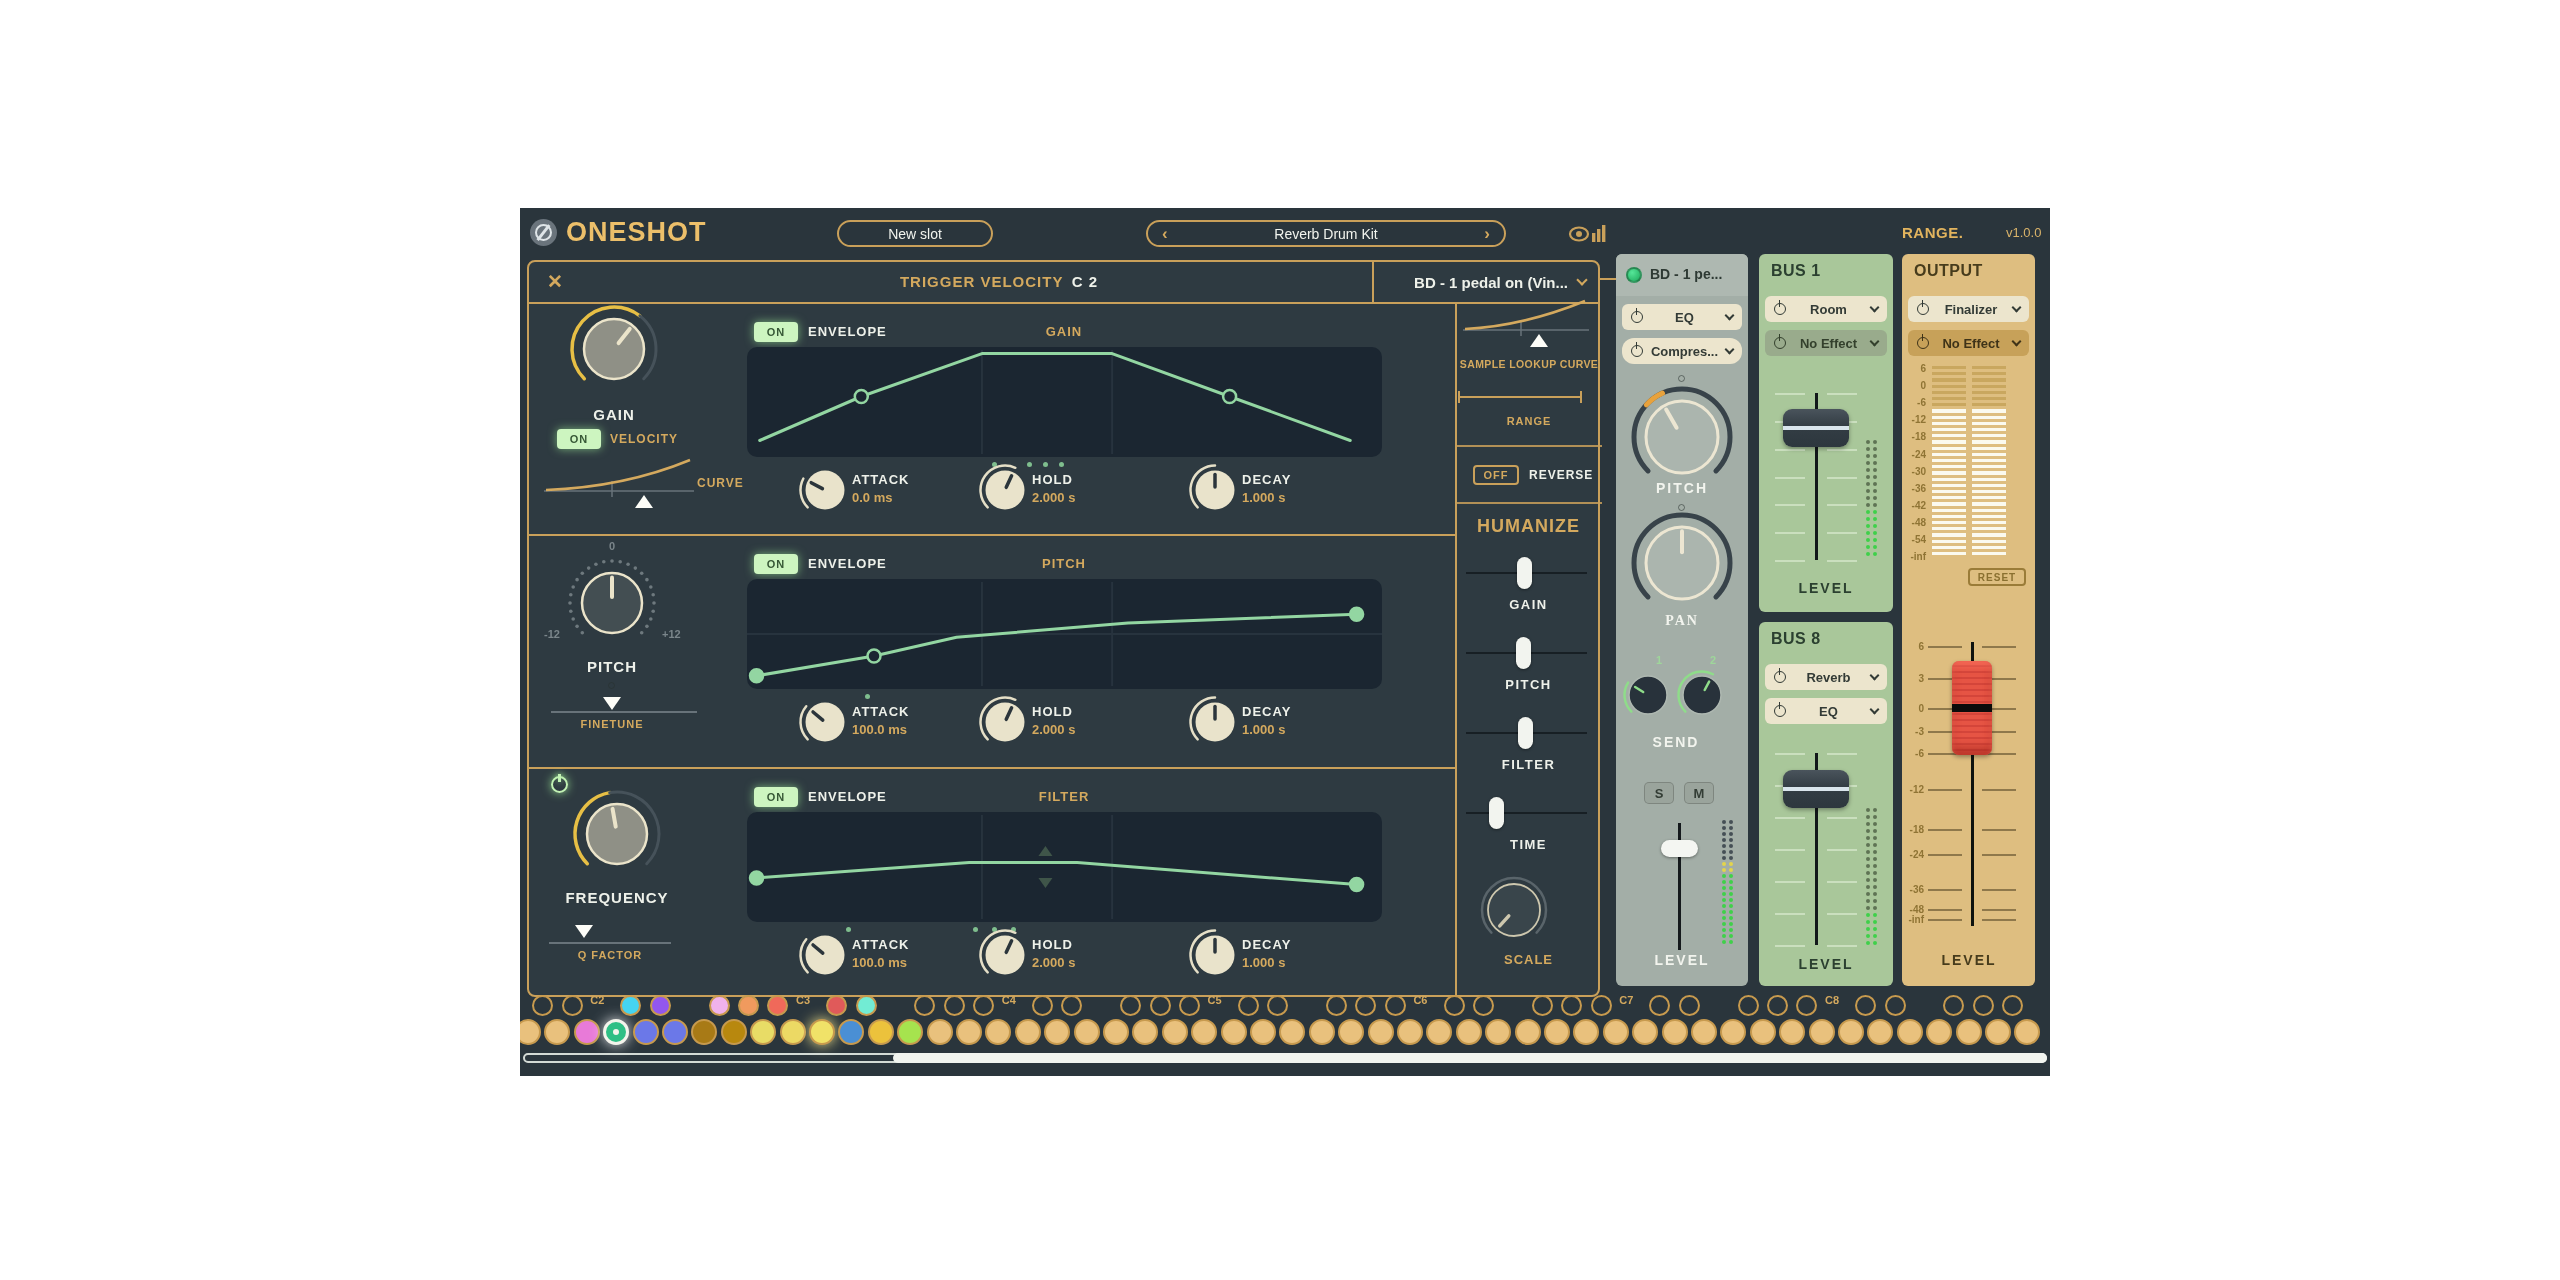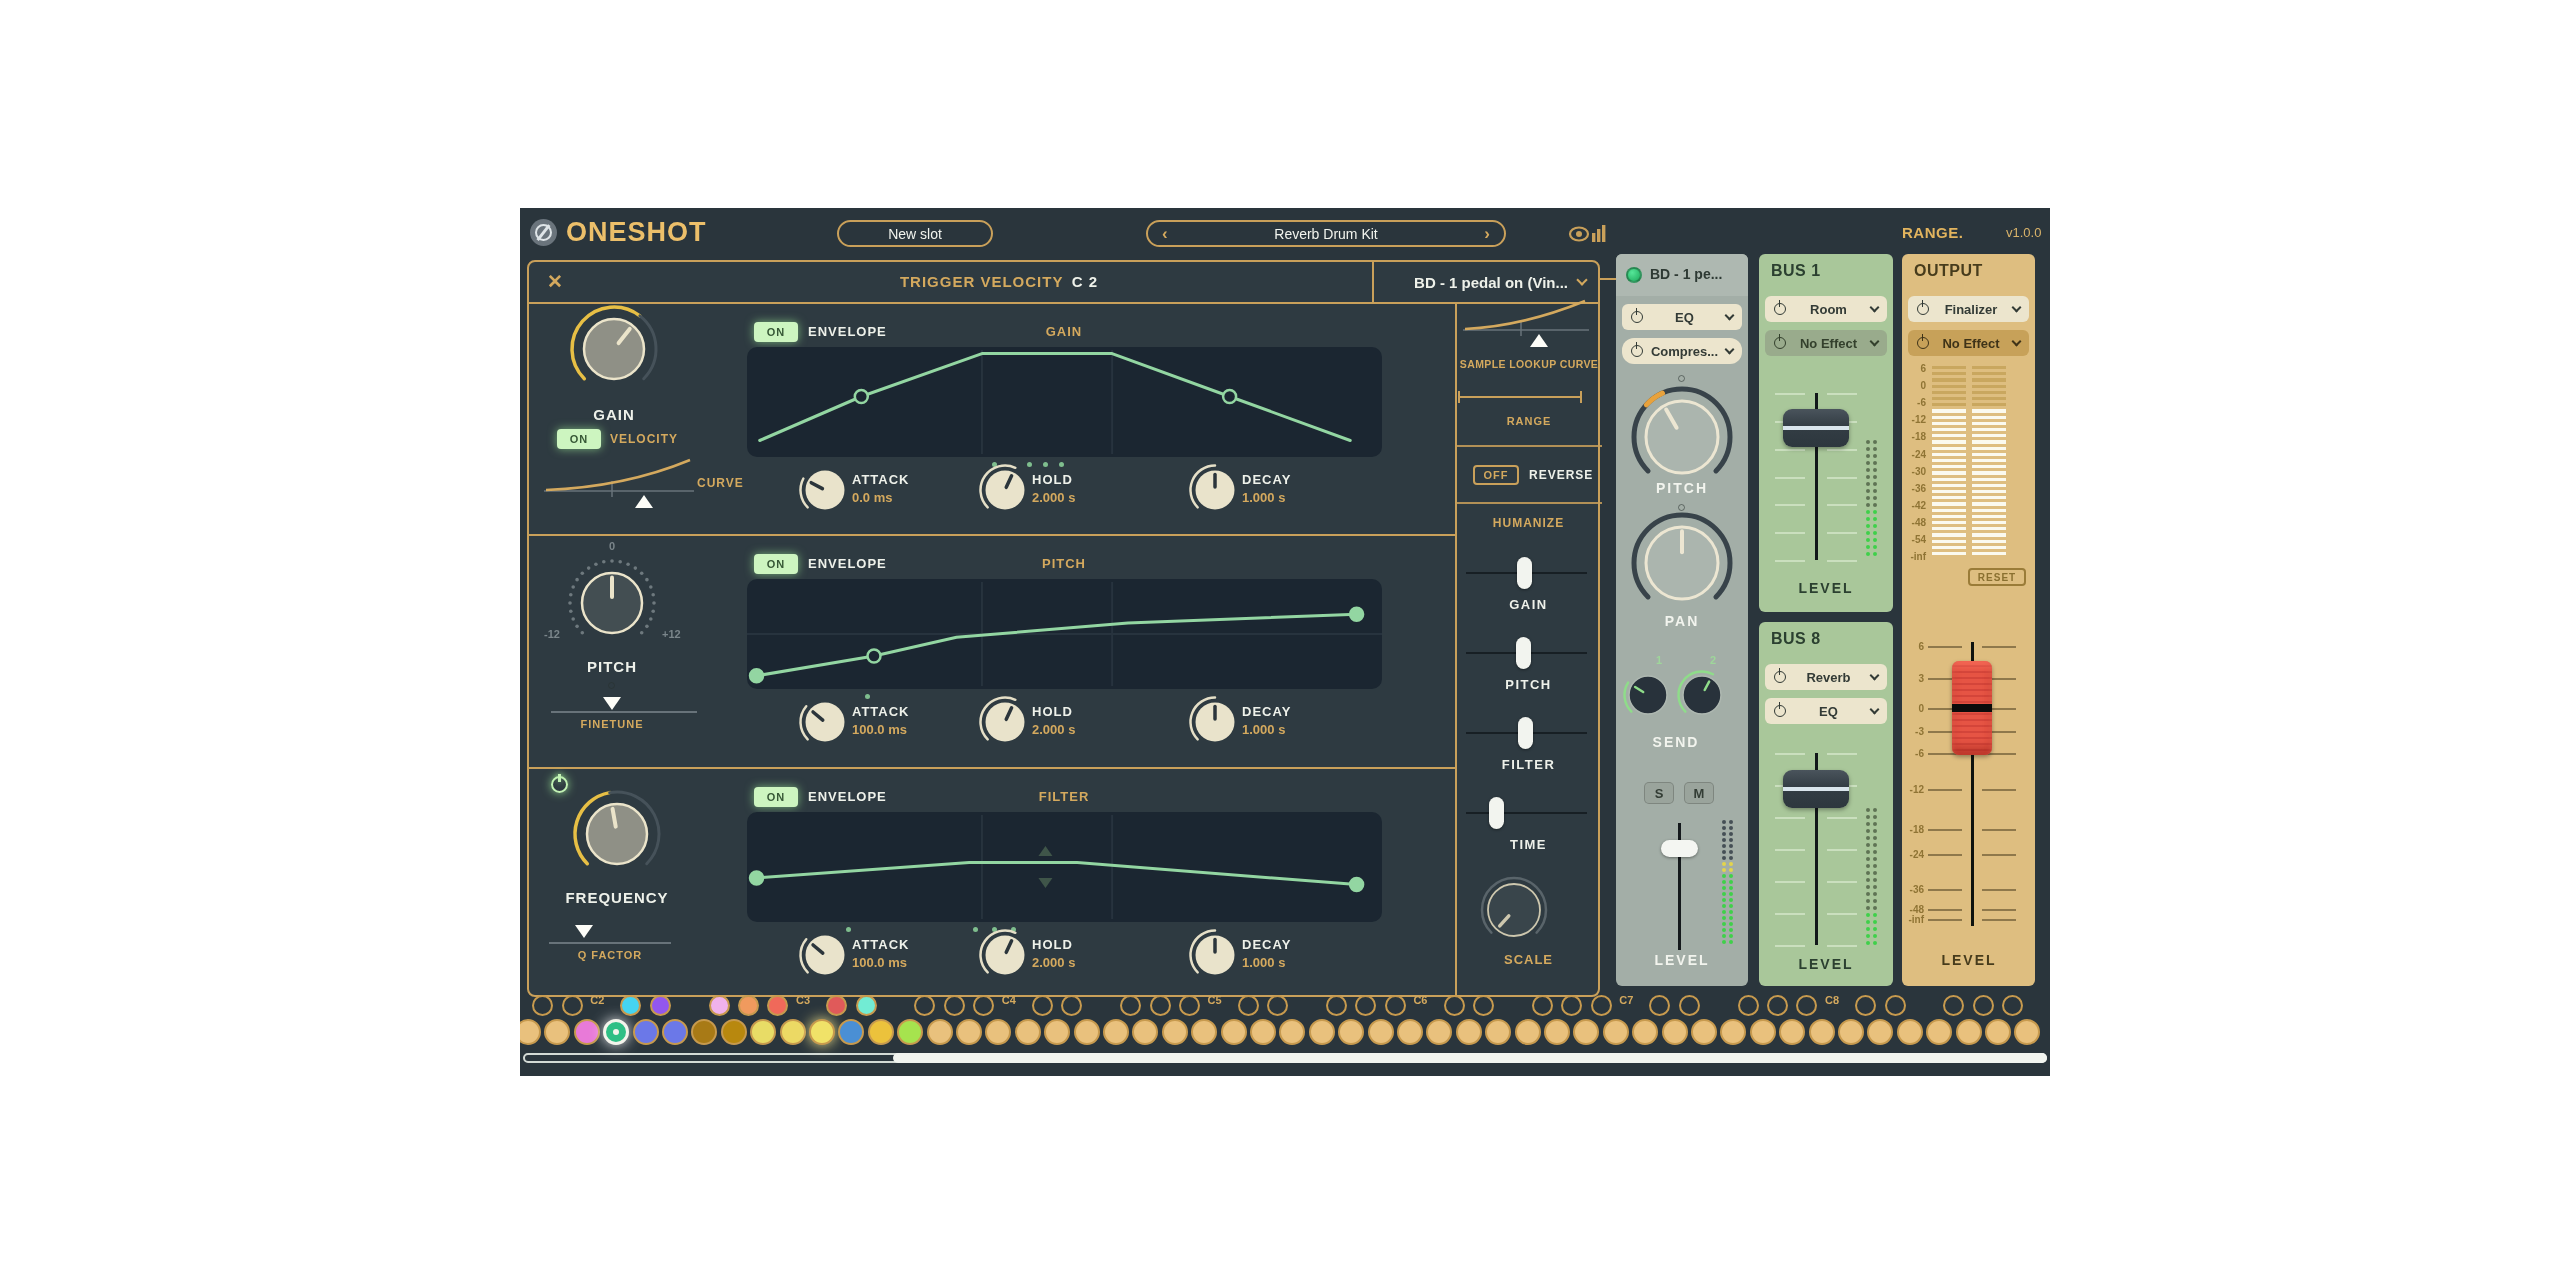--- a/index.html
+++ b/index.html
@@ -309,21 +309,21 @@
     </svg>
     <div class="abs goldtxt center" style="left:928px;top:96px;width:144px;font-size:10.5px;letter-spacing:.4px;">SAMPLE LOOKUP CURVE</div>
     <div class="abs" style="left:929px;top:129px;width:2px;height:12px;background:#c9a05a;"></div>
     <div class="abs" style="left:929px;top:134px;width:124px;height:2px;background:#c9a05a;"></div>
     <div class="abs" style="left:1051px;top:129px;width:2px;height:12px;background:#c9a05a;"></div>
     <div class="abs goldtxt center" style="left:928px;top:153px;width:144px;font-size:11px;">RANGE</div>
     <div class="abs" style="left:926px;top:183px;width:147px;height:1.5px;background:rgba(201,160,90,.85);"></div>
     <div class="abs offpill" style="left:944px;top:203px;">OFF</div>
     <div class="abs whitetxt" style="left:1000px;top:206px;font-size:12px;">REVERSE</div>
     <div class="abs" style="left:926px;top:240px;width:147px;height:1.5px;background:rgba(201,160,90,.85);"></div>
-    <div class="abs goldtxt center" style="left:926px;top:254px;width:147px;font-size:12px;">HUMANIZE</div>
+    <div class="abs goldtxt center" style="left:926px;top:254px;width:147px;font-size:18px;">HUMANIZE</div>
     <div class="abs" style="left:926px;top:288px;width:147px;height:320px;">
         <div style="position: absolute; left: 11px; top: 22px; width: 121px; height: 2px; background: rgb(23, 31, 36);"></div>
         <div style="position: absolute; left: 61.88px; top: 7px; width: 15px; height: 32px; border-radius: 8px; background: rgb(242, 244, 239); box-shadow: rgba(0, 0, 0, 0.4) 0px 1px 3px;"></div>
         <div style="position: absolute; left: 0px; top: 47px; width: 147px; text-align: center; font: 700 13px &quot;Liberation Sans&quot;, sans-serif; color: rgb(238, 241, 234); letter-spacing: 1.5px;">GAIN</div>
         <div style="position: absolute; left: 11px; top: 102px; width: 121px; height: 2px; background: rgb(23, 31, 36);"></div>
         <div style="position: absolute; left: 60.82px; top: 87px; width: 15px; height: 32px; border-radius: 8px; background: rgb(242, 244, 239); box-shadow: rgba(0, 0, 0, 0.4) 0px 1px 3px;"></div>
         <div style="position: absolute; left: 0px; top: 127px; width: 147px; text-align: center; font: 700 13px &quot;Liberation Sans&quot;, sans-serif; color: rgb(238, 241, 234); letter-spacing: 1.5px;">PITCH</div>
         <div style="position: absolute; left: 11px; top: 182px; width: 121px; height: 2px; background: rgb(23, 31, 36);"></div>
         <div style="position: absolute; left: 62.94px; top: 167px; width: 15px; height: 32px; border-radius: 8px; background: rgb(242, 244, 239); box-shadow: rgba(0, 0, 0, 0.4) 0px 1px 3px;"></div>
         <div style="position: absolute; left: 0px; top: 207px; width: 147px; text-align: center; font: 700 13px &quot;Liberation Sans&quot;, sans-serif; color: rgb(238, 241, 234); letter-spacing: 1.5px;">FILTER</div>
@@ -363,21 +363,21 @@
           <circle cx="53" cy="53" r="36" fill="#abb5ae" stroke="#ece6d2" stroke-width="3"></circle>
           <line x1="47.6" y1="43.646925639128064" x2="37.160000000000004" y2="25.564315208108983" stroke="#ece6d2" stroke-width="4" stroke-linecap="round"></line>
         </svg></div>
     <div class="abs striplabel-w" style="left:6px;top:226px;width:120px;">PITCH</div>
     <div class="abs minidot" style="left:62px;top:250px;"></div>
     <div class="abs" style="left:13px;top:256px;"><svg width="106" height="106" viewBox="0 0 106 106">
           <path d="M19.058874503045715,86.94112549695427 A48,48 0 1 1 86.94112549695429,86.94112549695427" fill="none" stroke="#38434a" stroke-width="5" stroke-linecap="round"></path>
           <circle cx="53" cy="53" r="36" fill="#abb5ae" stroke="#ece6d2" stroke-width="3"></circle>
           <line x1="53" y1="42.2" x2="53" y2="21.32" stroke="#ece6d2" stroke-width="4" stroke-linecap="round"></line>
         </svg></div>
-    <div class="abs striplabel-w" style="left:6px;top:359px;width:120px;">PAN</div>
+    <div class="abs striplabel-w" style="left:6px;top:359px;width:120px;font-family:Liberation Serif, serif;">PAN</div>
     <div class="abs" style="left:40px;top:400px;font-size:11px;font-weight:700;color:#9ed69a;">1</div>
     <div class="abs" style="left:94px;top:400px;font-size:11px;font-weight:700;color:#9ed69a;">2</div>
     <div class="abs" style="left:5px;top:414px;"><svg width="54" height="54" viewBox="0 0 54 54">
           <path d="M10.38299064211613,43.617009357883866 A23.5,23.5 0 0 1 7.070869740323989,14.546897290519684" fill="none" stroke="#8fdc8a" stroke-width="2.5" stroke-linecap="round"></path>
           <circle cx="27" cy="27" r="19" fill="#28323b" stroke="#aeb8b1" stroke-width="1.5"></circle>
           <line x1="22.166125851908372" y1="23.979460193870732" x2="14.109668938422324" y2="18.945227183655284" stroke="#8fdc8a" stroke-width="2.5" stroke-linecap="round"></line>
         </svg></div>
     <div class="abs" style="left:59px;top:414px;"><svg width="54" height="54" viewBox="0 0 54 54">
           <path d="M10.38299064211613,43.617009357883866 A23.5,23.5 0 0 1 38.03258172546843,6.250731567815215" fill="none" stroke="#8fdc8a" stroke-width="2.5" stroke-linecap="round"></path>
           <circle cx="27" cy="27" r="19" fill="#28323b" stroke="#aeb8b1" stroke-width="1.5"></circle>

